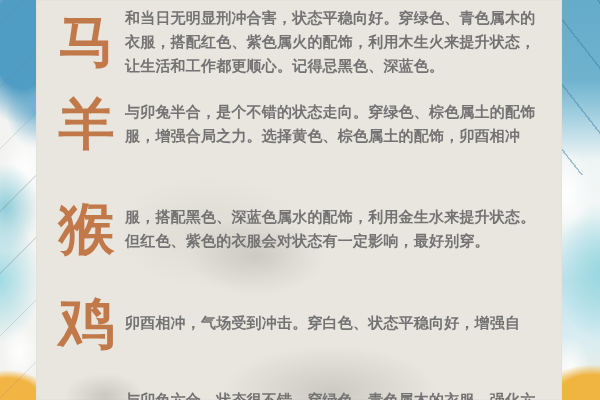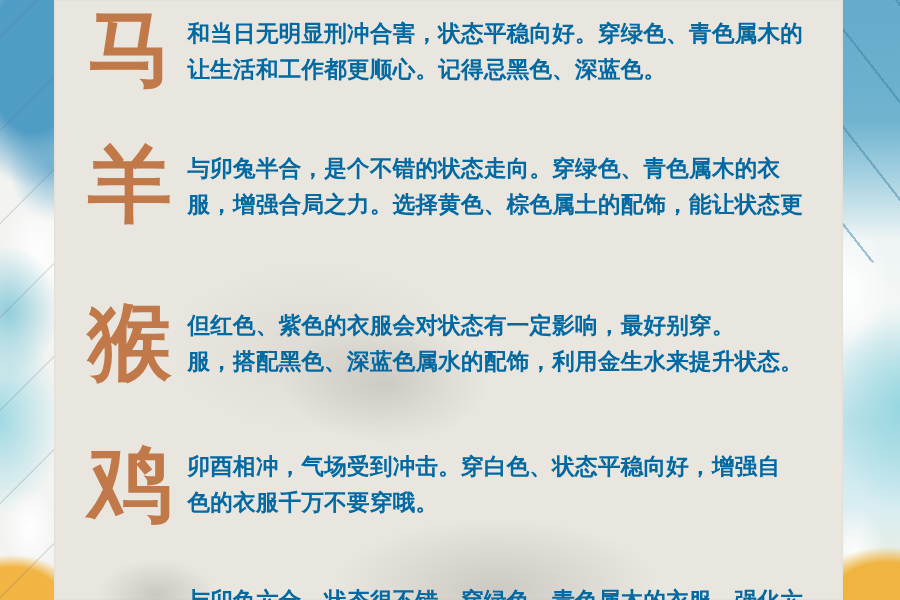--- a/index.html
+++ b/index.html
@@ -63,62 +63,62 @@
   }
   .zodiac-char{
     width:77px;padding-left:12px;flex:0 0 auto;
     display:flex;justify-content:center;align-items:center;
     font-size:56px;line-height:1;font-weight:700;
     color:#c1794a;
   }
   .text-block{flex:0 0 auto;width:425px;}
   .line{
     font-size:15px;line-height:24px;font-weight:700;
-    color:#0369a1;white-space:nowrap;letter-spacing:.2px;
+    color:#737373;white-space:nowrap;letter-spacing:.2px;
   }
   .s1{top:6px;}  .s2{top:96px;}  .s3{top:201px;}  .s4{top:295px;}  .s5{top:388px;}
 </style>
 </head>
 <body>
 
 <div id="poster">
   <div class="edge-left"></div>
   <div class="edge-right"></div>
 
   <div class="paper">
 
     <div class="section s1">
       <div class="zodiac-char">马</div>
       <div class="text-block">
         <div class="line">和当日无明显刑冲合害，状态平稳向好。穿绿色、青色属木的</div>
+        <div class="line">衣服，搭配红色、紫色属火的配饰，利用木生火来提升状态，</div>
         <div class="line">让生活和工作都更顺心。记得忌黑色、深蓝色。</div>
       </div>
     </div>
 
     <div class="section s2">
       <div class="zodiac-char">羊</div>
       <div class="text-block">
-        <div class="line">与卯兔半合，是个不错的状态走向。穿绿色、青色属木的衣</div>
-        <div class="line">服，增强合局之力。选择黄色、棕色属土的配饰，能让状态更</div>
+        <div class="line">与卯兔半合，是个不错的状态走向。穿绿色、棕色属土的配饰</div>
+        <div class="line">服，增强合局之力。选择黄色、棕色属土的配饰，卯酉相冲</div>
       </div>
     </div>
 
     <div class="section s3">
       <div class="zodiac-char">猴</div>
       <div class="text-block">
+        <div class="line">服，搭配黑色、深蓝色属水的配饰，利用金生水来提升状态。</div>
         <div class="line">但红色、紫色的衣服会对状态有一定影响，最好别穿。</div>
-        <div class="line">服，搭配黑色、深蓝色属水的配饰，利用金生水来提升状态。</div>
       </div>
     </div>
 
     <div class="section s4">
       <div class="zodiac-char">鸡</div>
       <div class="text-block">
         <div class="line">卯酉相冲，气场受到冲击。穿白色、状态平稳向好，增强自</div>
-        <div class="line">色的衣服千万不要穿哦。</div>
       </div>
     </div>
 
     <div class="section s5">
       <div class="zodiac-char"></div>
       <div class="text-block">
         <div class="line">与卯兔六合，状态很不错。穿绿色、青色属木的衣服，强化六</div>
       </div>
     </div>
 

